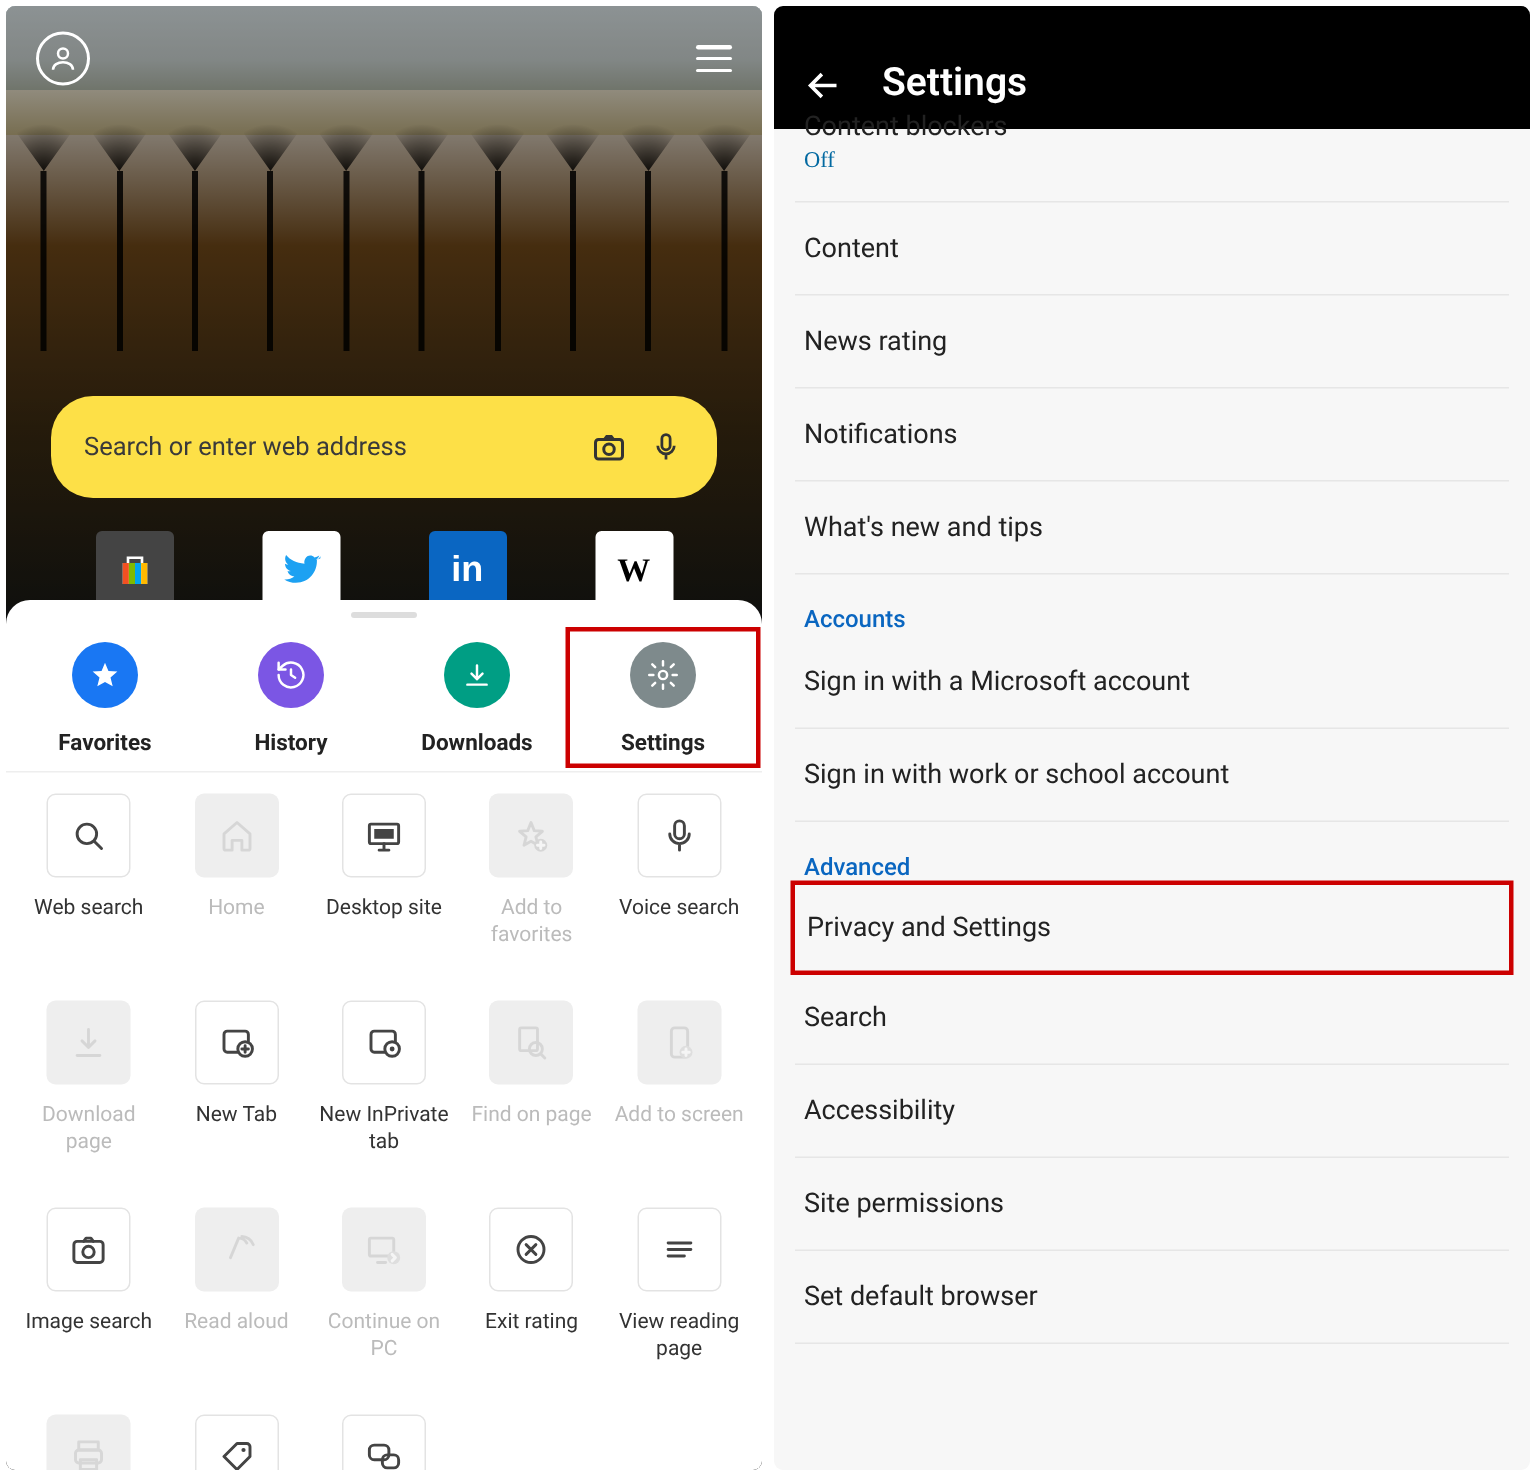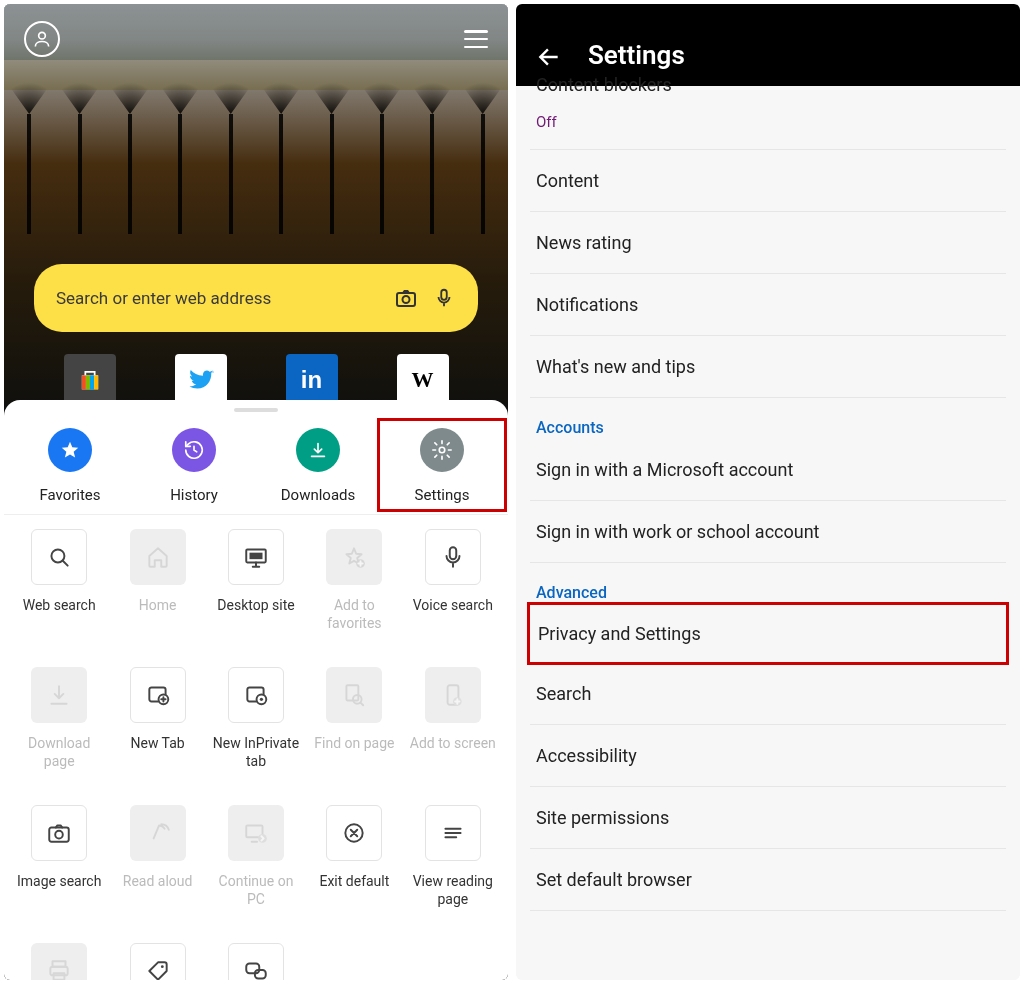--- a/index.html
+++ b/index.html
@@ -95,20 +95,21 @@
     width:44px;height:4px;background:#ddd;border-radius:2px;
     margin:8px auto 0;
   }
   .quick-row {
     display:flex;justify-content:space-around;padding:16px 4px 10px;
     border-bottom:1px solid #eee;
   }
   .quick-item {
     width:118px;display:flex;flex-direction:column;align-items:center;
     position:relative;
+    font-weight:bold;
   }
   .quick-circle {
     width:44px;height:44px;border-radius:50%;
     display:flex;align-items:center;justify-content:center;margin-bottom:14px;
   }
   .quick-label { font-size:15px;color:#222;}
   .hl-box {
     position:absolute;top:-10px;left:-6px;right:-6px;bottom:-8px;
     border:3px solid #c00;pointer-events:none;
   }
@@ -155,21 +156,21 @@
   .scroll {
     flex:1;overflow:hidden;padding:0 14px;
     position:relative;top:-12px;
   }
   .row {
     padding:18px 6px 18px;border-bottom:1px solid #e6e6e6;
     display:flex;flex-direction:column;justify-content:center;
     min-height:62px;
   }
   .row .title { font-size:18px;color:#222;}
-  .row .sub { font-size:15px;color:#701a75;margin-top:18px;}
+  .row .sub { font-size:15px;color:#0369a1;margin-top:4px;font-family:Liberation Serif, serif;}
   .section {
     padding:20px 6px 2px;color:#0a66c0;font-size:16px;font-weight:500;
   }
   .hl-row {
     border:3px solid #c00;margin:-2px -3px;padding-left:8px;
   }
 
   svg { display:block; }
 </style>
 </head>
@@ -414,21 +415,21 @@
           </div>
     <div class="cell-label">Continue on PC</div>
         </div>
         <div class="cell">
     <div class="tile white">
             <svg width="26" height="26" viewBox="0 0 24 24" fill="none" stroke="#444" stroke-width="1.8" stroke-linecap="round" stroke-linejoin="round">
               <circle cx="12" cy="12" r="8"></circle>
               <path d="M9 9l6 6M15 9l-6 6"></path>
             </svg>
           </div>
-    <div class="cell-label">Exit default</div>
+    <div class="cell-label">Exit rating</div>
         </div>
         <div class="cell">
     <div class="tile white">
             <svg width="26" height="26" viewBox="0 0 24 24" fill="none" stroke="#444" stroke-width="1.8" stroke-linecap="round" stroke-linejoin="round">
               <path d="M5 8h14M5 12h14M5 16h10"></path>
             </svg>
           </div>
     <div class="cell-label">View reading page</div>
         </div>
         <div class="cell disabled">

